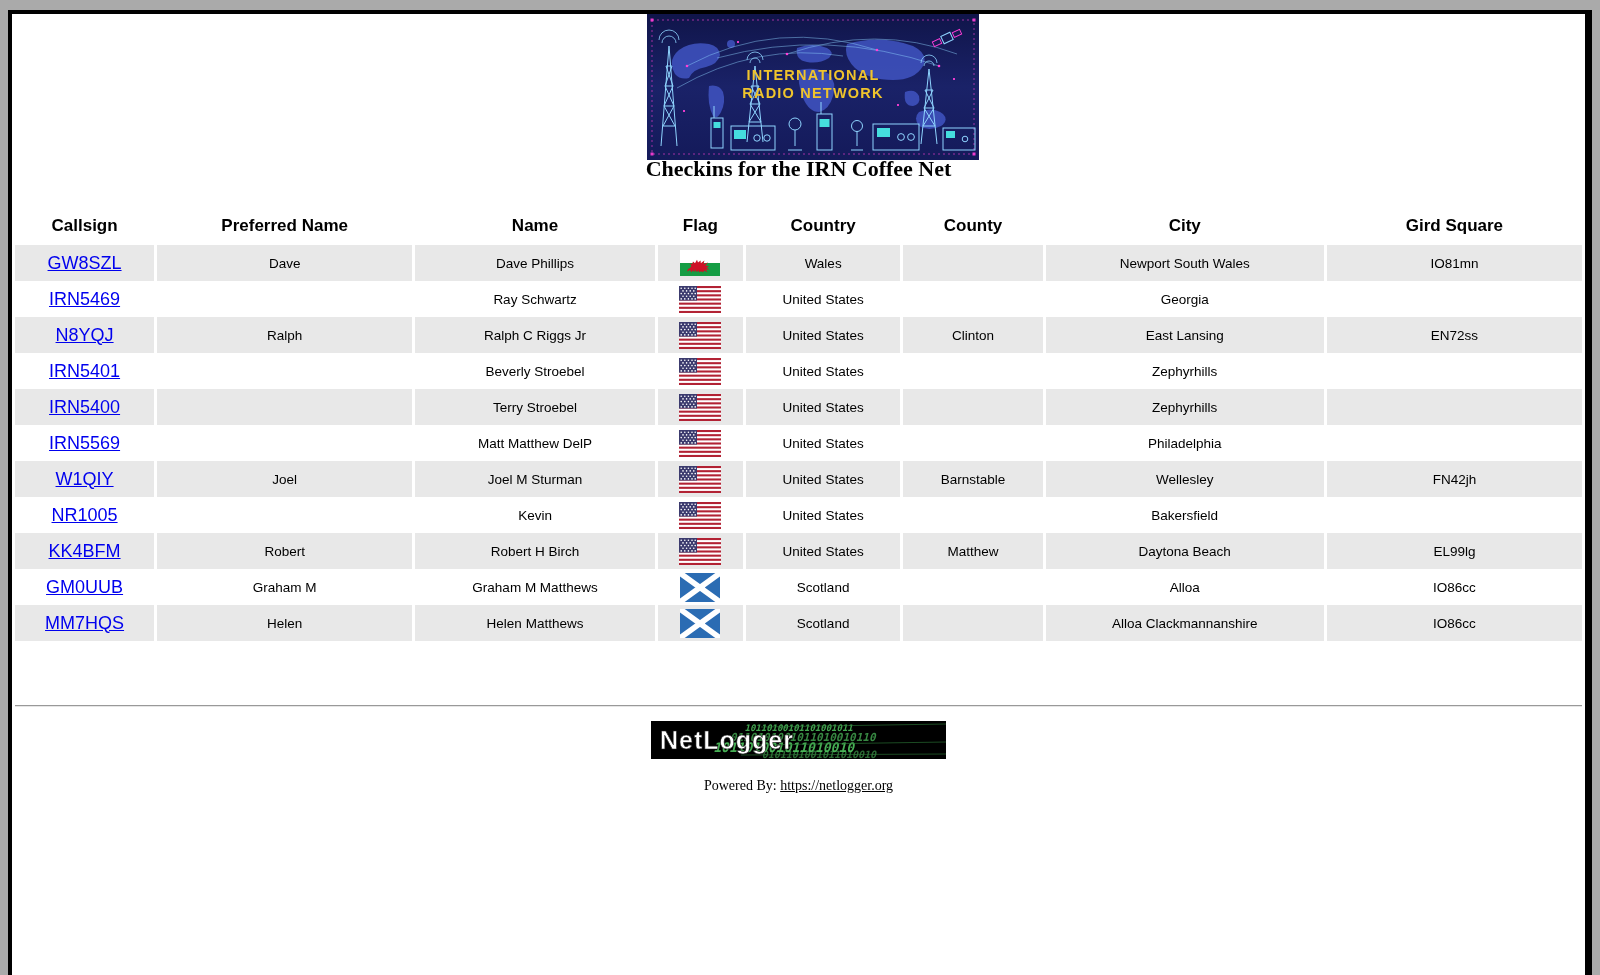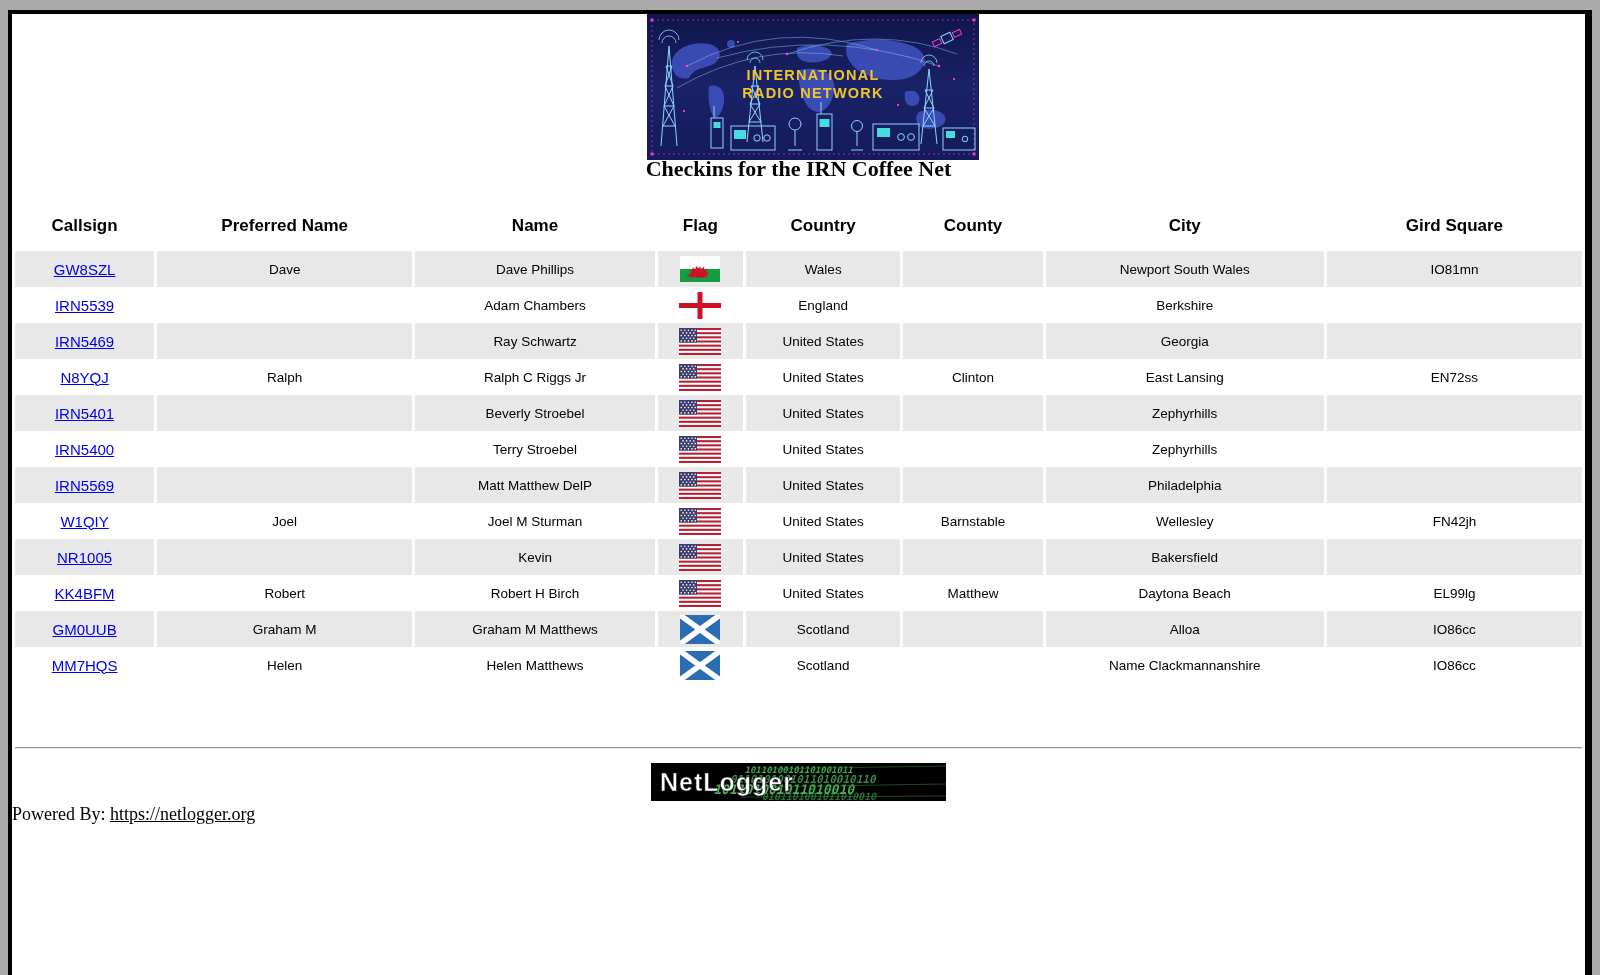--- a/index.html
+++ b/index.html
@@ -14,38 +14,38 @@
   .page-title{
     margin:12px 0 12px 0;text-align:center;
     font-family:"Liberation Serif", serif;font-weight:bold;font-size:22px;color:#000;
   }
   table.checkins{
     width:100%;border-collapse:separate;border-spacing:3px 0;
     margin-top:30px;table-layout:fixed;
   }
   table.checkins th{
     font-size:17px;font-weight:bold;color:#000;text-align:center;
-    padding:4px 0 15px 0;background:#fff;white-space:nowrap;
+    padding:4px 0 9px 0;background:#fff;white-space:nowrap;
   }
   table.checkins td{
     height:36px;font-size:13.5px;color:#000;text-align:center;
     vertical-align:middle;padding:0;overflow:hidden;white-space:nowrap;
   }
   tbody tr:nth-child(odd) td{background:#e8e8e8;}
   tbody tr:nth-child(even) td{background:#ffffff;}
-  a.callsign{color:#0000ee;text-decoration:underline;font-size:15px;}
+  a.callsign{color:#0000ee;text-decoration:underline;font-size:18px;}
   td.flag-cell svg{display:block;margin:0 auto;}
   hr.footer-rule{
     border:none;border-top:1px solid #999;border-bottom:1px solid #e6e6e6;
     height:0;margin:64px 3px 0 3px;
   }
   .logo-wrap{text-align:center;margin-top:14px;}
   .logo-wrap svg{display:inline-block;vertical-align:top;}
   .powered{
-    text-align:left;font-family:"Liberation Serif", serif;font-size:18px;color:#000;margin-top:3px;
+    text-align:center;font-family:"Liberation Serif", serif;font-size:14px;color:#000;margin-top:19px;
   }
   .powered a{color:#000;text-decoration:underline;}
 </style>
 </head>
 <body>
 
 <div class="frame">
   <div class="content">
 
     <div class="banner-wrap">
@@ -178,36 +178,20 @@
     <path fill="#ce1126" d="M8 19 c2.5-1 3.5-2.2 3.2-4 l-2-1.6 3 0.6 0.8-2.6 2 1.8 2-3.4 1 2.6 2.6-2 0.2 2.8 3.6-2.6 -0.8 3.4 4.4-1.6 -2.6 3.4 3.6 0.2 -2.4 1.8 2.8 1.8 -3.6 0 1.6 2.6 -3.4-1.6 -0.8 1.8 -2-1.6 -1.8 1.8 -1-2.4 -2.8 1.6 0.2-2.4 -3 0.8 -1.6 2.2 -1-2.4 -3.2 1.4z"></path>
     <path fill="#ce1126" d="M12 19.5 l2 2.5 1.5-2 2 2 1.5-2.2 2.2 2.2 1.5-2z" opacity="0.9"></path>
   </svg>
             </td>
             <td>Wales</td>
             <td></td>
             <td>Newport South Wales</td>
             <td>IO81mn</td>
           </tr>
           <tr>
-            <td><a href="#" class="callsign">IRN5539</a></td>
-            <td></td>
-            <td>Adam Chambers</td>
-            <td class="flag-cell">
-              <svg width="42" height="27" viewBox="0 0 42 27">
-    <rect width="42" height="27" fill="#fff"></rect>
-    <rect x="18.5" width="5" height="27" fill="#ce1124"></rect>
-    <rect y="11" width="42" height="5" fill="#ce1124"></rect>
-  </svg>
-            </td>
-            <td>England</td>
-            <td></td>
-            <td>Berkshire</td>
-            <td></td>
-          </tr>
-          <tr>
             <td><a href="#" class="callsign">IRN5469</a></td>
             <td></td>
             <td>Ray Schwartz</td>
             <td class="flag-cell">
               <svg width="42" height="27" viewBox="0 0 42 27">
     <rect width="42" height="27" fill="#fff"></rect>
     <g fill="#b22234">
       <rect y="0" width="42" height="2.08"></rect>
                   <rect y="4.15" width="42" height="2.08"></rect>
       <rect y="8.31" width="42" height="2.08"></rect>
@@ -612,21 +596,21 @@
             <td>Helen</td>
             <td>Helen Matthews</td>
             <td class="flag-cell">
               <svg width="40" height="29" viewBox="0 0 40 29">
     <rect width="40" height="29" fill="#2b6cb3"></rect>
     <path d="M0 0 L40 29 M40 0 L0 29" stroke="#fff" stroke-width="5.5"></path>
   </svg>
             </td>
             <td>Scotland</td>
             <td></td>
-            <td>Name Clackmannanshire</td>
+            <td>Alloa Clackmannanshire</td>
             <td>IO86cc</td>
           </tr>
         </tbody>
     </table>
 
     <hr class="footer-rule">
 
     <div class="logo-wrap">
       <svg width="295" height="38" viewBox="0 0 295 38">
         <rect x="0" y="0" width="295" height="38" fill="#000"></rect>

